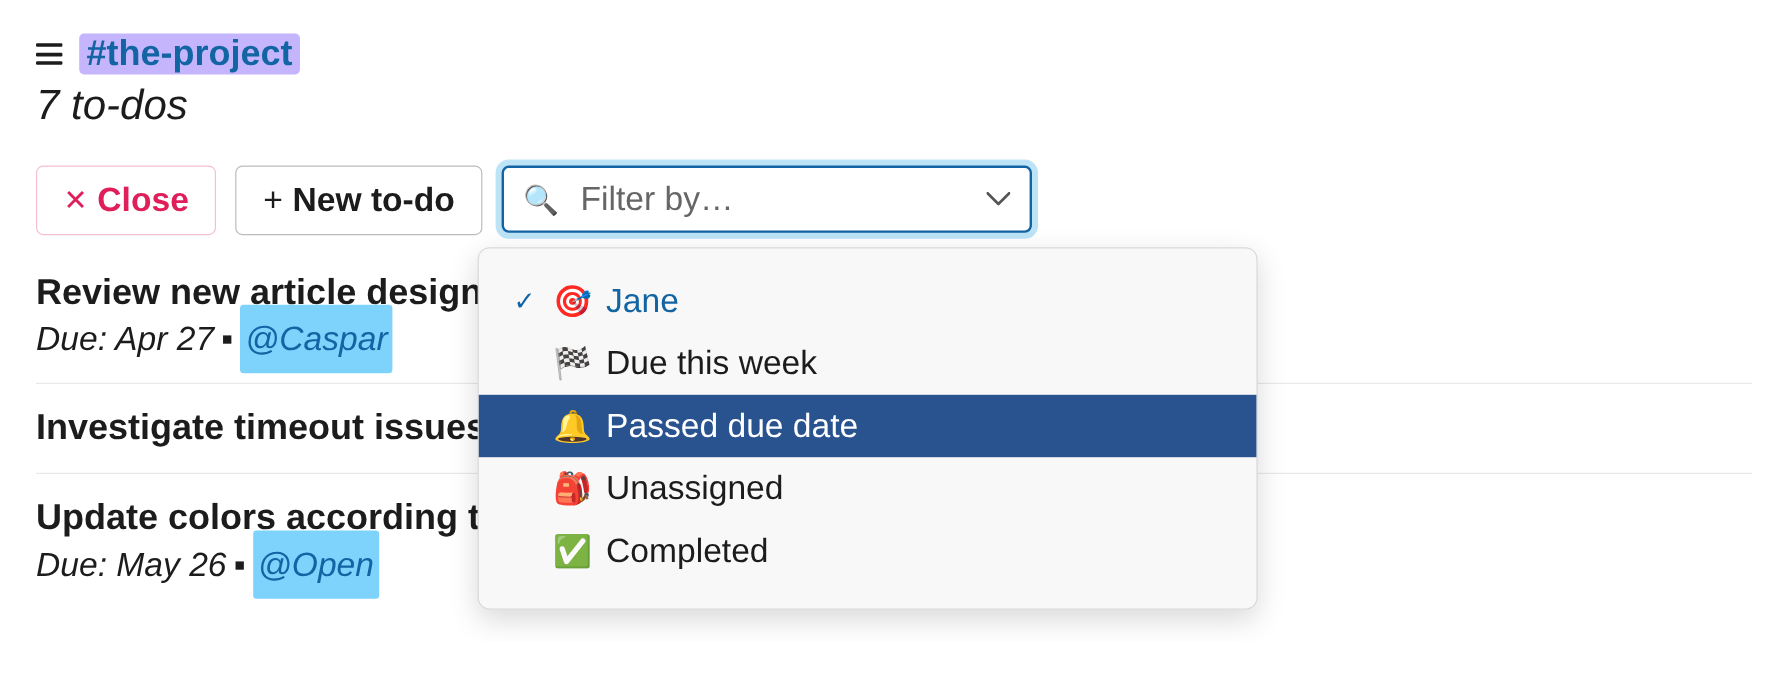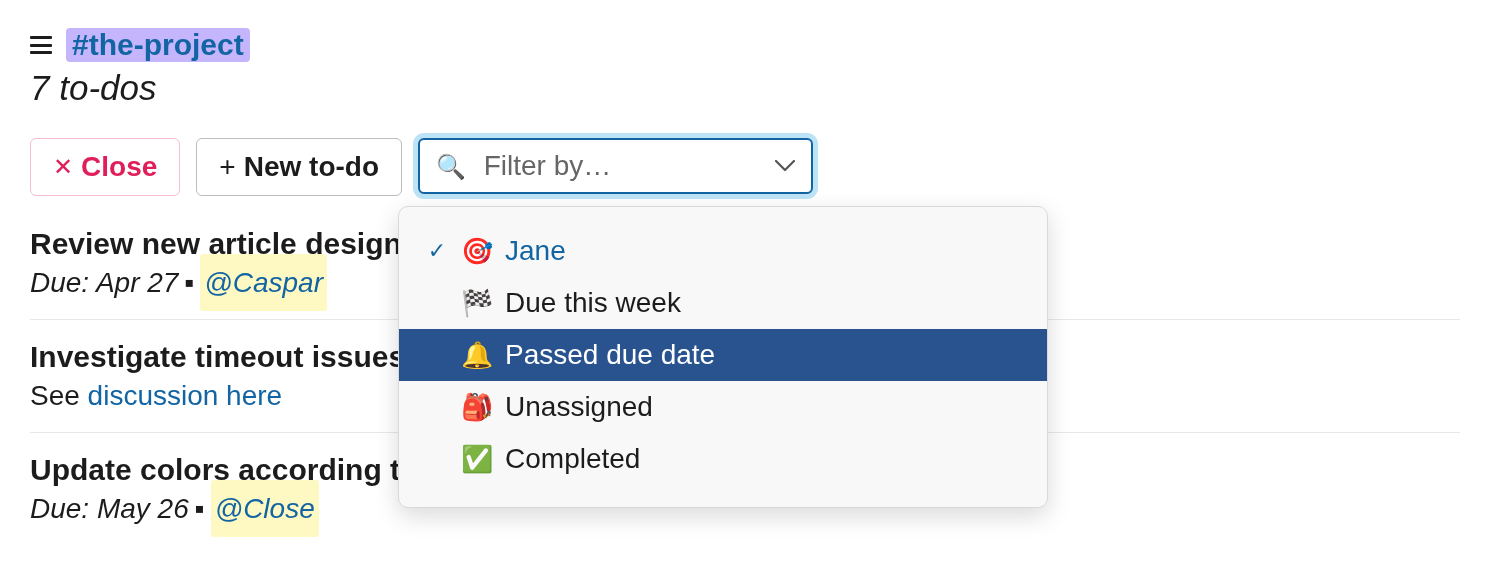--- a/index.html
+++ b/index.html
@@ -53,21 +53,21 @@
     border-color: #f4c0ce;
   }
   .btn-close .x { font-weight: 400; font-size: 24px; }
   .btn-new { color: #1d1c1d; }
   .btn-new .plus { font-weight: 400; }
   .filter-wrap { position: relative; }
   .filter-select {
     display: flex;
     align-items: center;
     justify-content: space-between;
-    width: 395px;
+    width: 442px;
     border: 2px solid #1264a3;
     border-radius: 6px;
     padding: 10px 16px;
     font-size: 28px;
     color: #666;
     cursor: pointer;
     box-shadow: 0 0 0 5px #bde3f6;
     background: #fff;
   }
   .filter-select .mag { margin-right: 10px; font-size: 24px; color: #777; }
@@ -120,21 +120,21 @@
   }
   .todo-meta {
     font-size: 28px;
     font-style: italic;
     color: #1d1c1d;
     margin-top: 6px;
   }
   .bullet { margin: 0 6px; }
   .mention {
     color: #1264a3;
-    background: #fef9c3;
+    background: #7dd3fc;
     padding: 13px 4px;
     border-radius: 3px;
     font-style: italic;
   }
   .todo-desc {
     font-size: 28px;
     color: #1d1c1d;
     margin-top: 6px;
   }
   .link { color: #1264a3; }
@@ -204,19 +204,18 @@
   </div>
 </div>
 
 <div class="todo-list" id="todo-list">
     <div class="todo">
       <div class="todo-title">Review new article design</div>
       <div class="todo-meta"><span>Due: </span><span>Apr 27</span><span class="bullet">▪</span><span class="mention">@Caspar</span></div>
     </div>
     <div class="todo">
       <div class="todo-title">Investigate timeout issues o</div>
-      <div class="todo-desc"><span>See </span><span class="link">discussion here</span></div>
     </div>
     <div class="todo todo-last">
       <div class="todo-title">Update colors according to new design system</div>
-      <div class="todo-meta"><span>Due: </span><span>May 26</span><span class="bullet">▪</span><span class="mention">@Close</span></div>
+      <div class="todo-meta"><span>Due: </span><span>May 26</span><span class="bullet">▪</span><span class="mention">@Open</span></div>
     </div>
   </div>
 
 </body></html>

